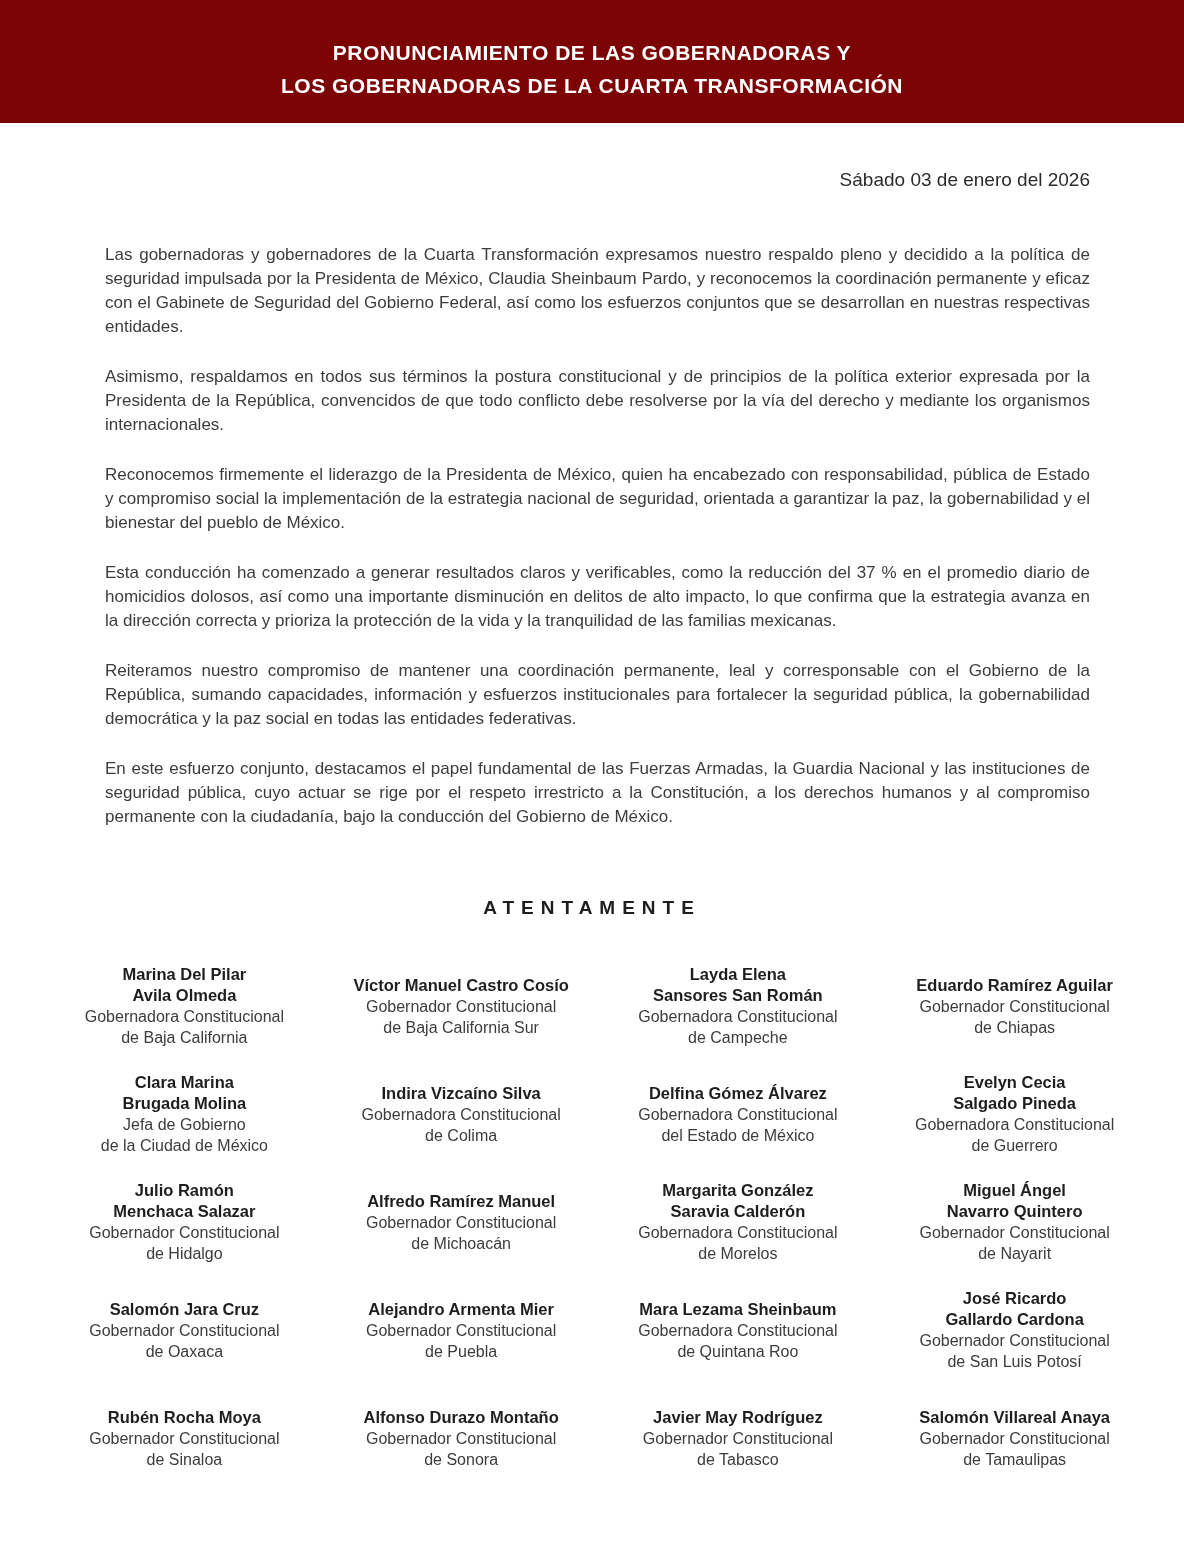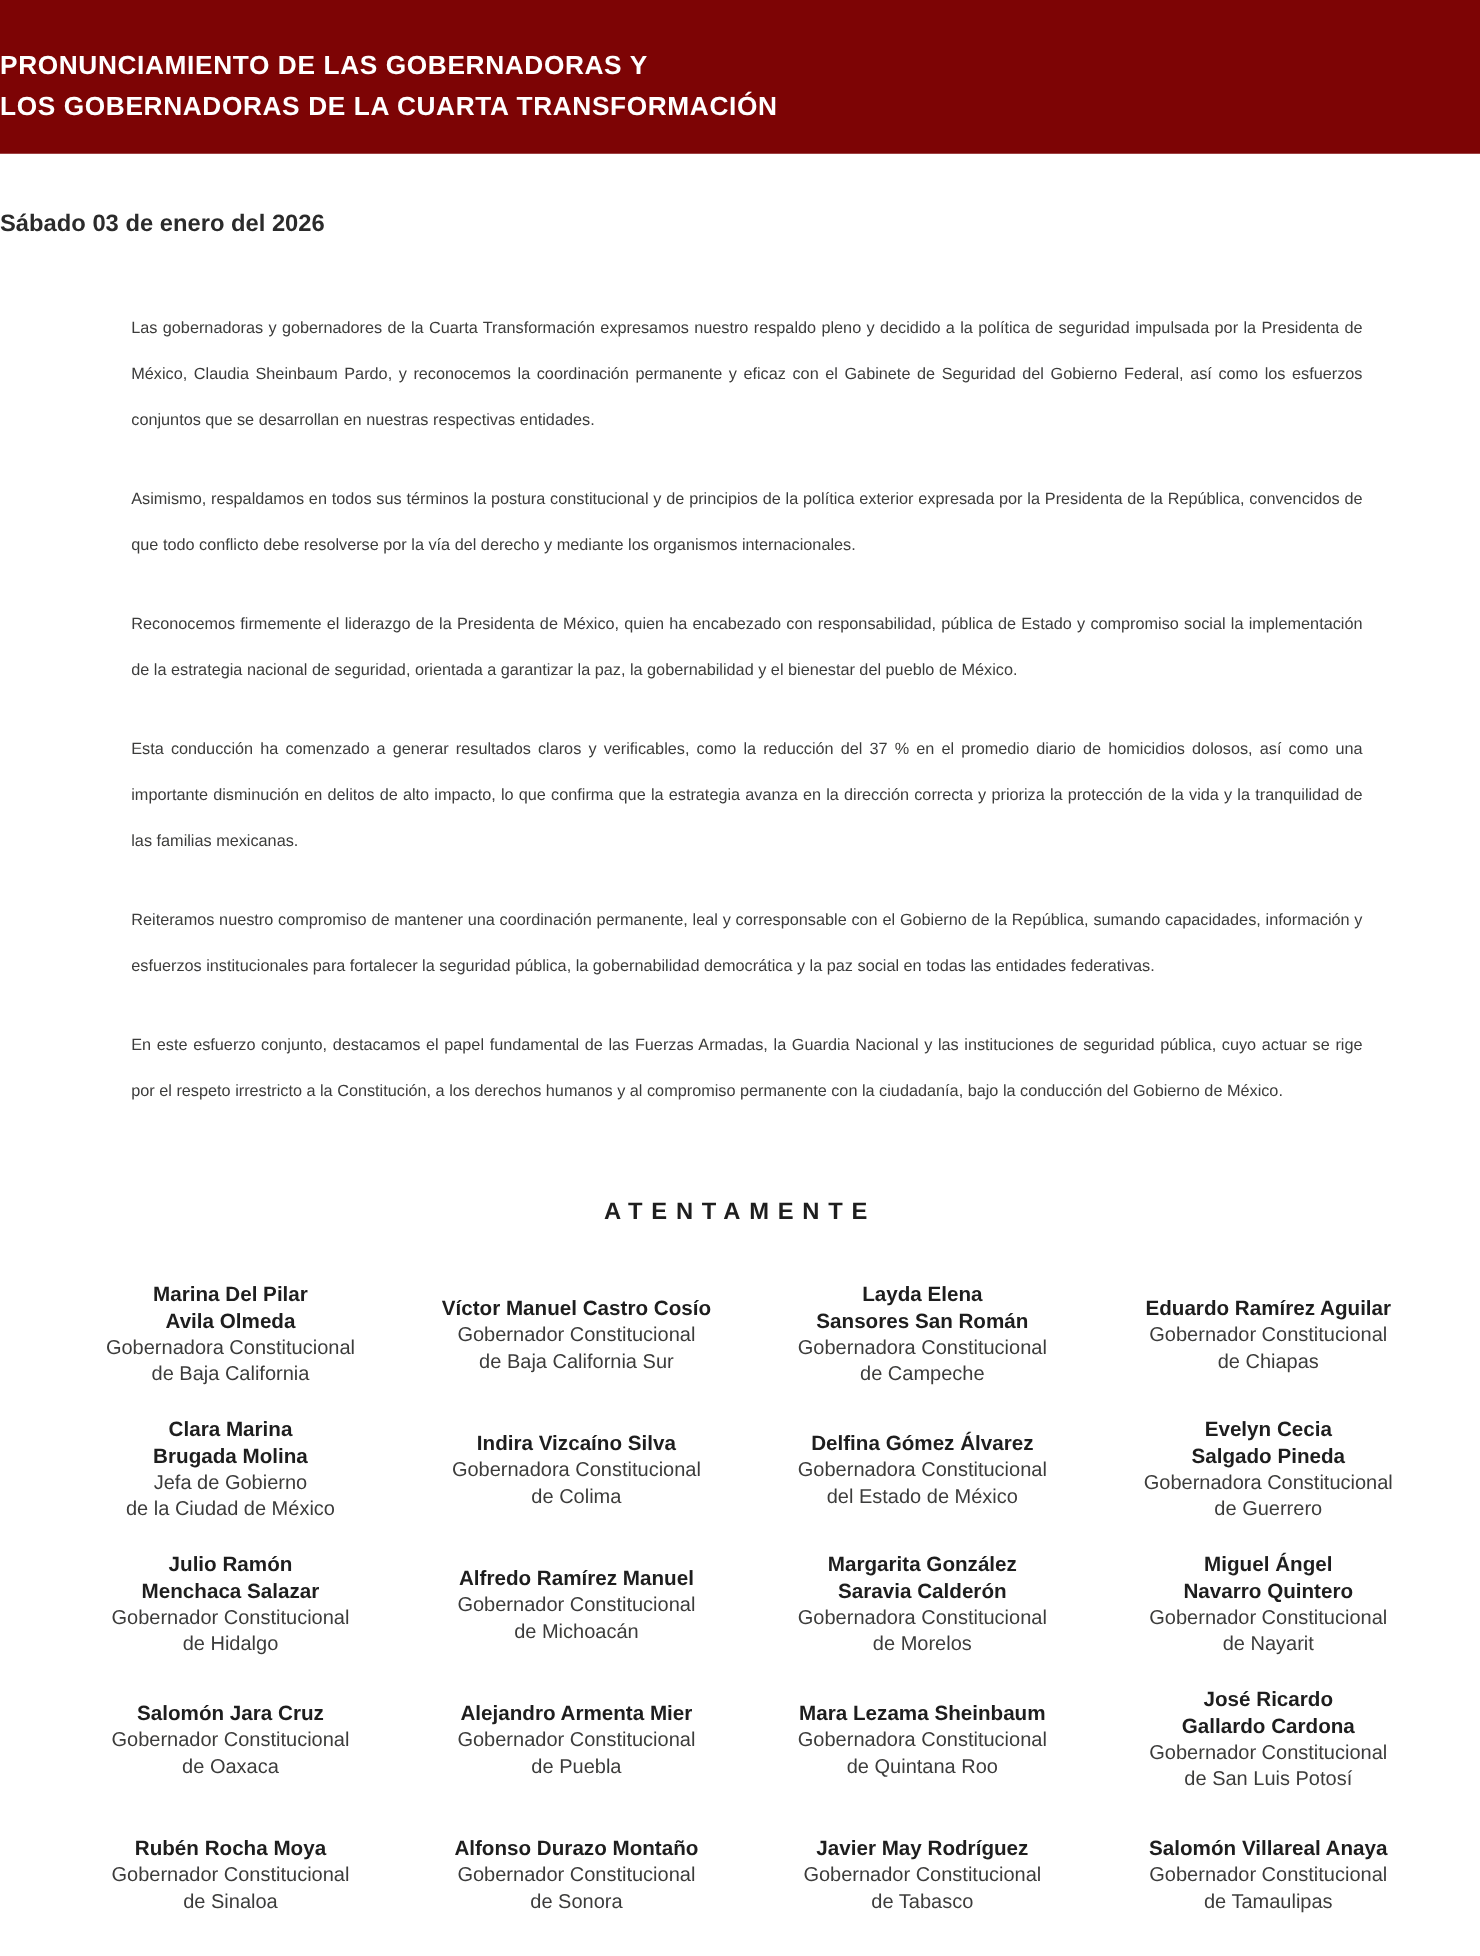--- a/index.html
+++ b/index.html
@@ -17,47 +17,47 @@
     color: #3c3c3b;
     box-sizing: border-box;
   }
   .banner {
     width: 100%;
     height: 123px;
     background: #7d0405;
     display: flex;
     flex-direction: column;
     justify-content: center;
-    align-items: flex-start;
+    align-items: center;
     box-sizing: border-box;
     padding-top: 14px;
   }
   .banner-line {
     display: block;
     color: #ffffff;
     font-weight: bold;
     font-size: 21px;
     line-height: 33px;
     letter-spacing: 0.5px;
     text-align: center;
   }
   .date-line {
     margin: 46px 94px 0 0;
-    text-align: left;
-    font-weight: bold;
+    text-align: right;
+    font-weight: normal;
     font-size: 19px;
     color: #2b2b2b;
   }
   .body-text {
     margin: 52px 94px 0 105px;
   }
   .body-text p {
     margin: 0 0 26px 0;
-    font-size: 13px;
-    line-height: 37px;
+    font-size: 17px;
+    line-height: 24px;
     text-align: justify;
     text-justify: inter-word;
     color: #3c3c3b;
   }
   .closing-heading {
     margin: 68px 0 0 0;
     text-align: center;
     font-size: 19px;
     font-weight: bold;
     letter-spacing: 7px;

